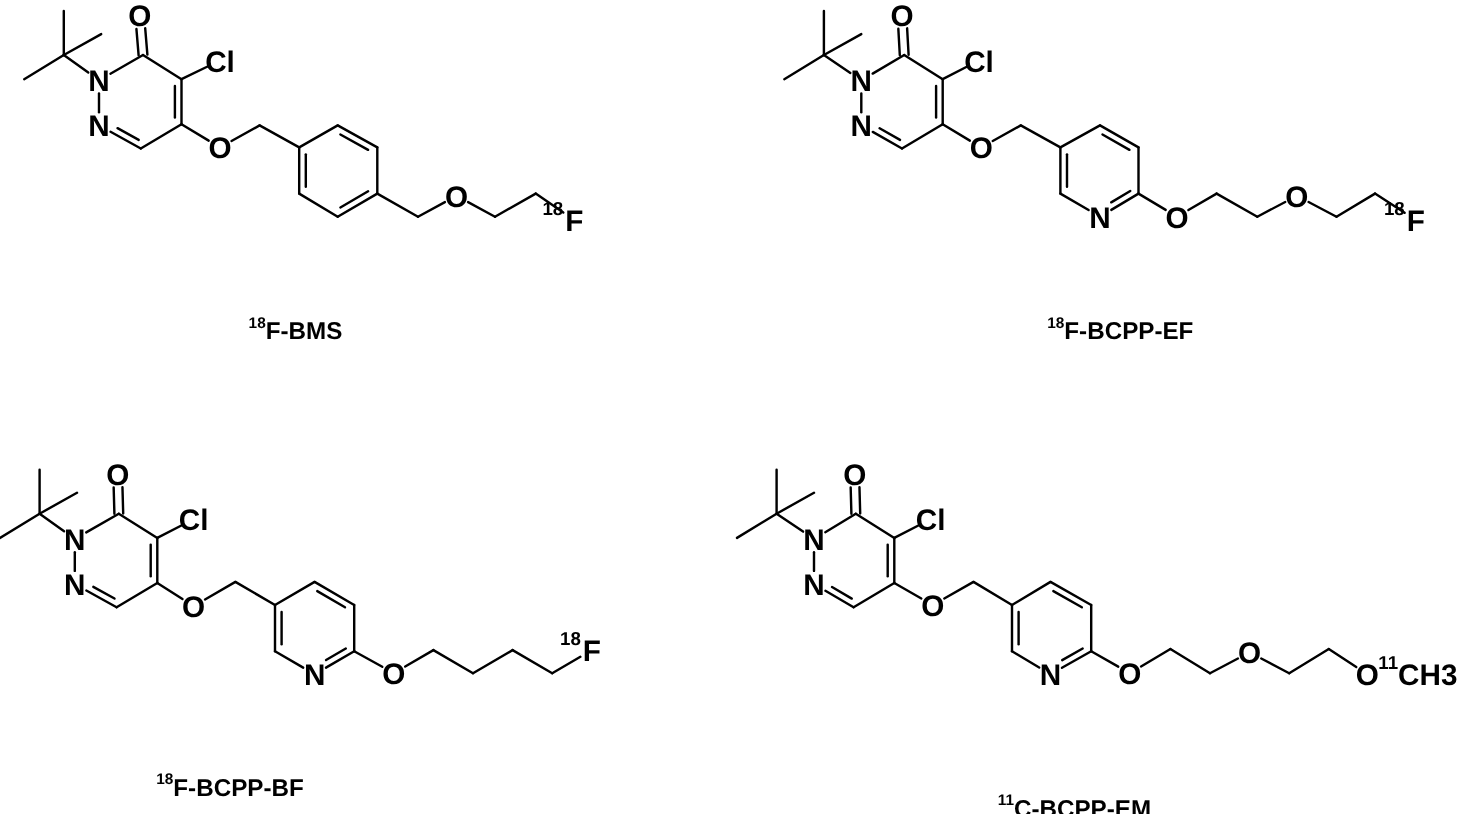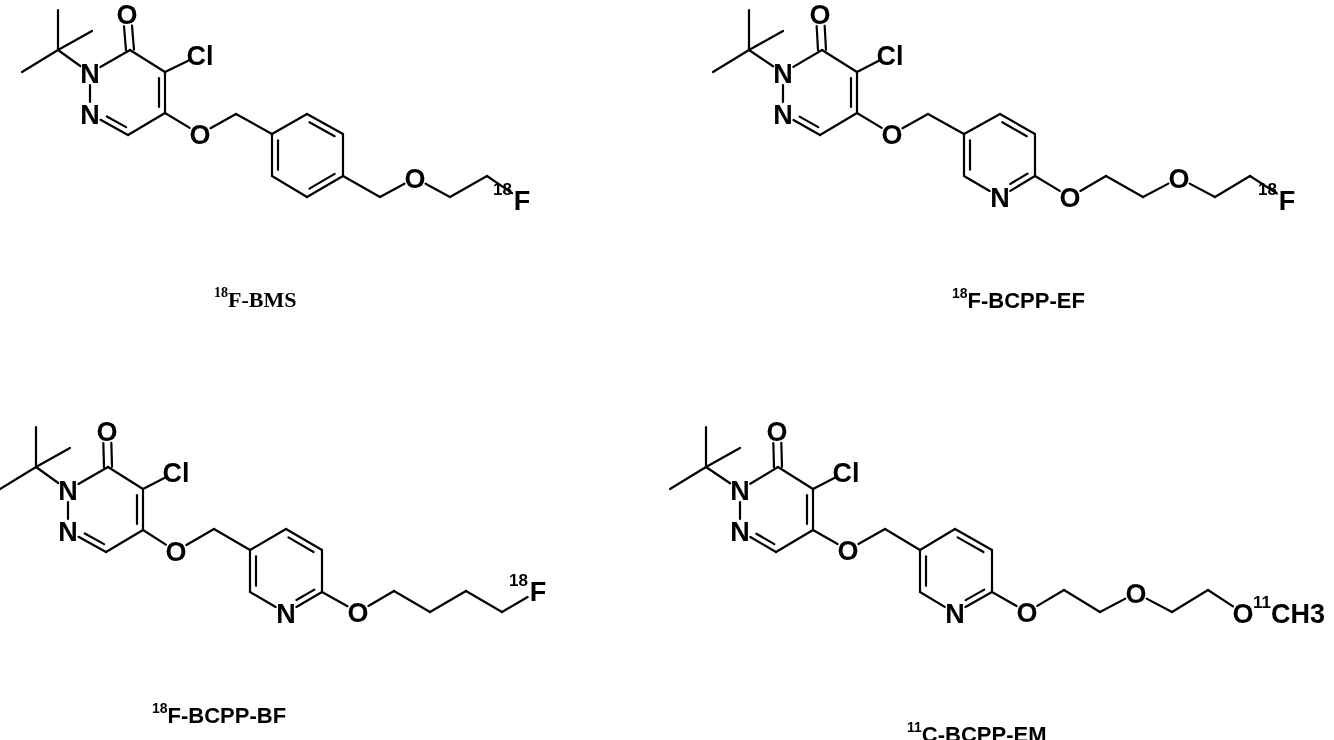--- a/index.html
+++ b/index.html
@@ -257,24 +257,24 @@
         <text x="1136" y="603" class="atom" text-anchor="middle">O</text>
       </g>
       <g>
         <text x="1243" y="623" class="atom" text-anchor="middle">O</text>
         <text x="1253" y="608" class="iso">11</text>
         <text x="1271" y="623" class="atom">CH3</text>
       </g>
     </g>
 </svg>
 
-<div class="caption" style="left:214px; top:287px;font-family:Liberation Serif, serif;">
+<div class="caption" style="left:226px; top:287px;">
   <sup>18</sup><span>F-BMS</span>
 </div>
 <div class="caption" style="left:952px; top:287px;">
   <sup>18</sup><span>F-BCPP-EF</span>
 </div>
-<div class="caption" style="left:152px; top:702px;">
+<div class="caption" style="left:142px; top:702px;">
   <sup>18</sup><span>F-BCPP-BF</span>
 </div>
 <div class="caption" style="left:907px; top:702px;margin-top:19px;">
   <sup>11</sup><span>C-BCPP-EM</span>
 </div>
 
 </body></html>

